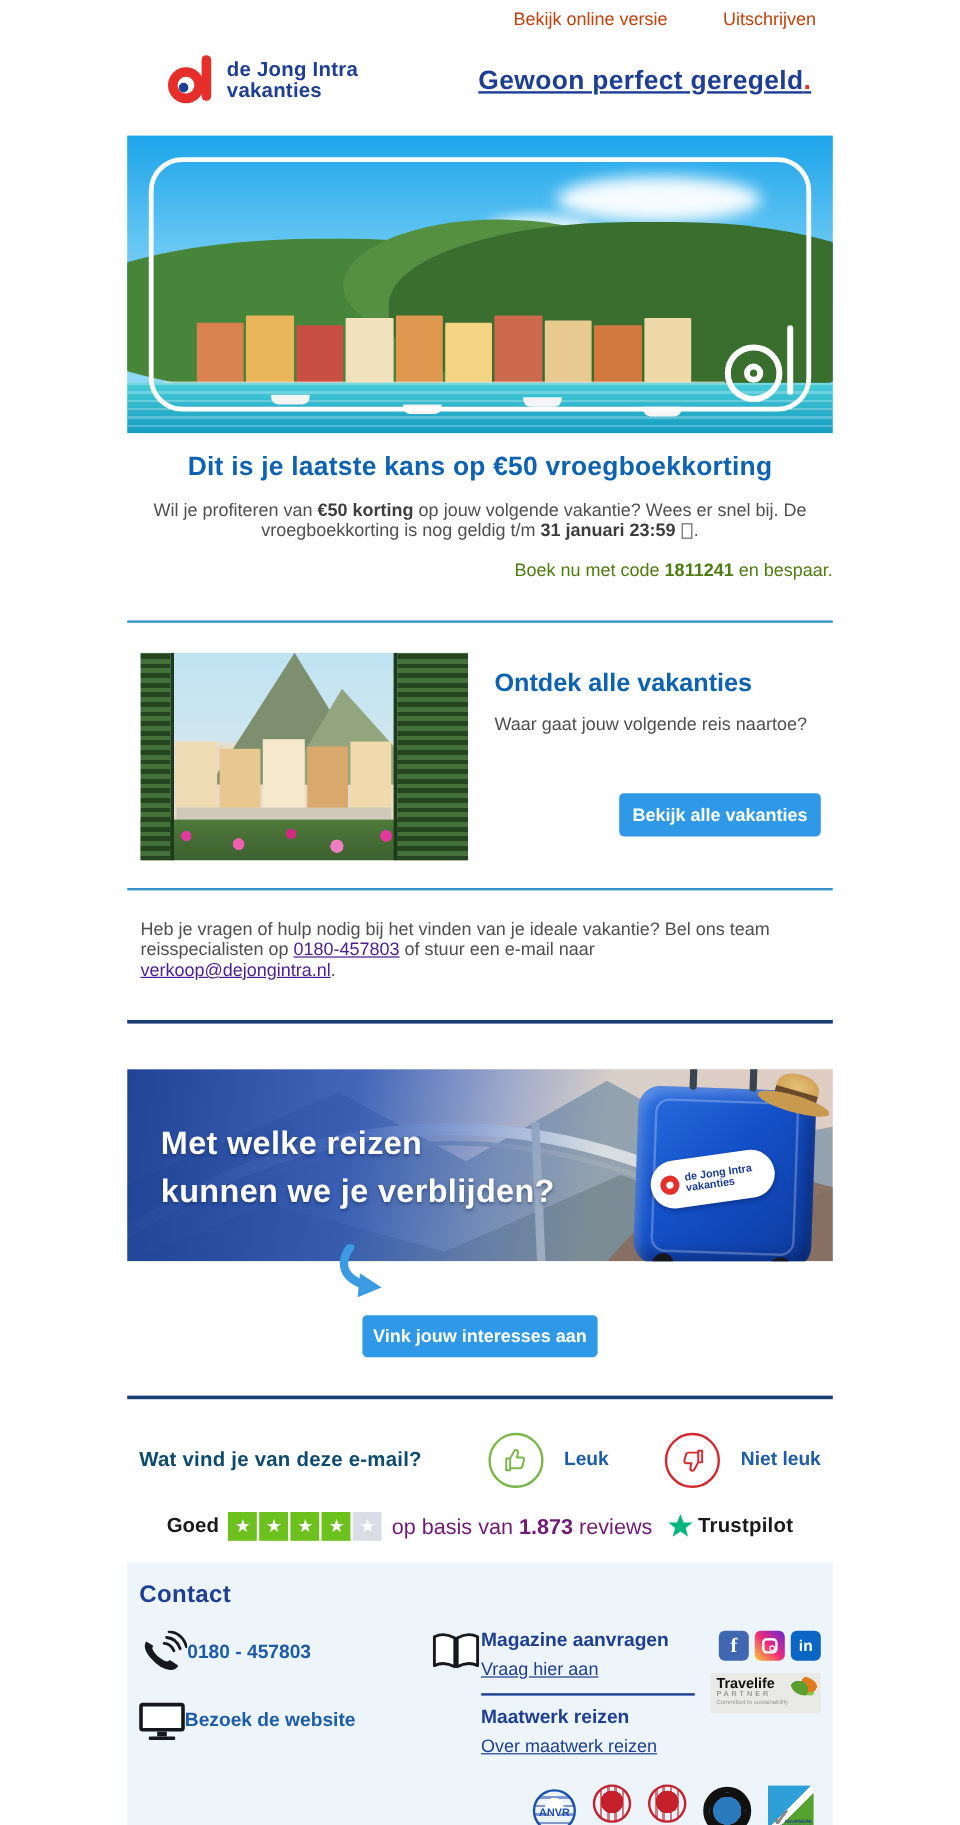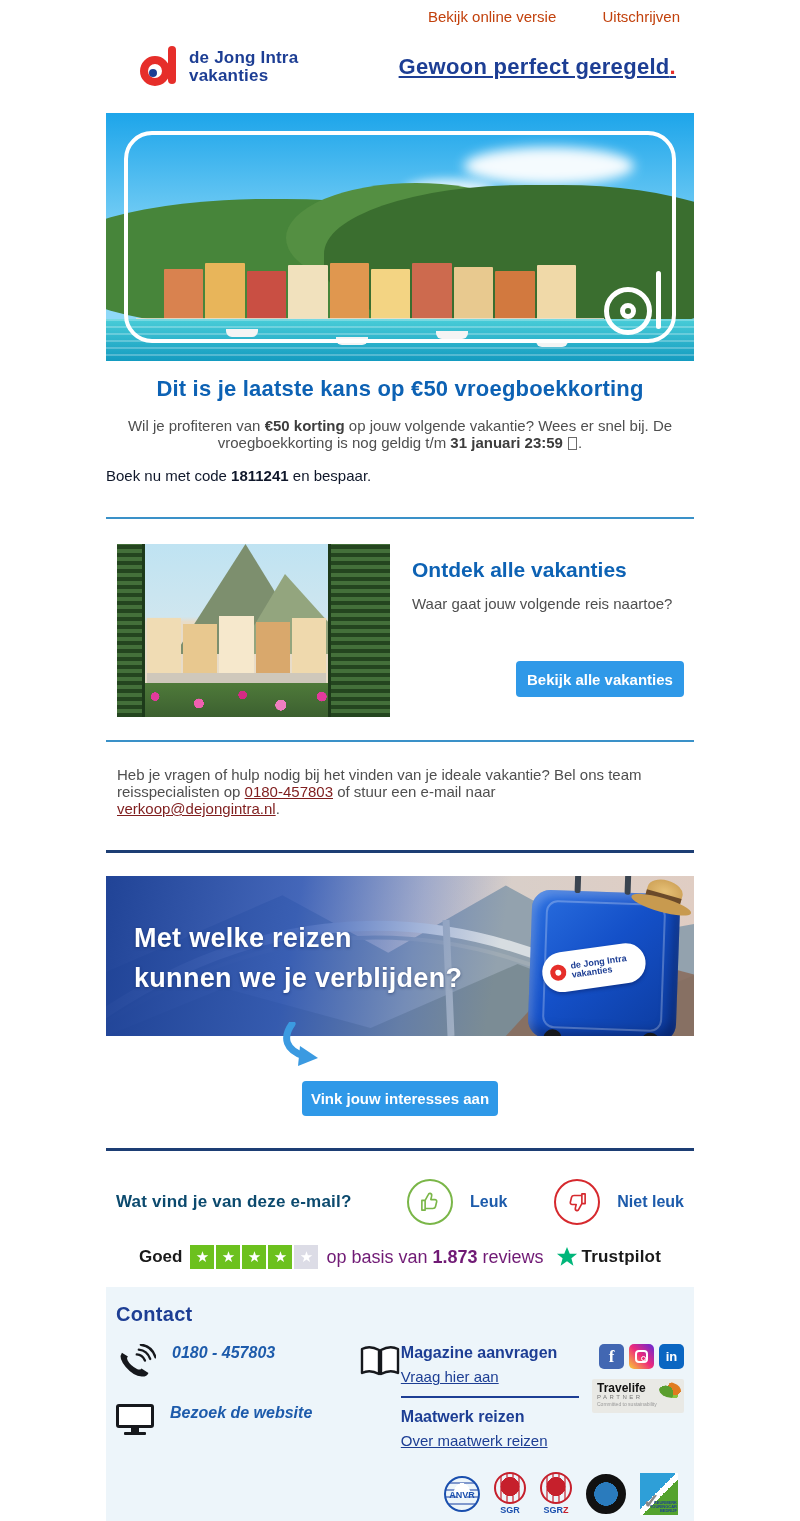--- a/index.html
+++ b/index.html
@@ -40,21 +40,21 @@
   .frame { position:absolute; inset:18px; border:4px solid #fff; border-radius:28px; }
   .dmark { position:absolute; right:24px; bottom:18px; width:70px; height:72px; }
   .dmark .c1 { position:absolute; left:4px; bottom:8px; width:48px; height:48px; border:5px solid #fff; border-radius:50%; }
   .dmark .c2 { position:absolute; left:20px; bottom:24px; width:16px; height:16px; border:5px solid #fff; border-radius:50%; }
   .dmark .asc { position:absolute; right:9px; top:0; width:5px; height:58px; background:#fff; border-radius:3px; }
 
   
   .offer-title { margin-top:15px; text-align:center; color:#0d62b4; font-size:22px; font-weight:bold; letter-spacing:.2px; }
   .offer-p { margin:15px auto 0; width:560px; text-align:center; color:#4f4f4f; font-size:15px; line-height:17px; }
   .offer-p b, .help b { color:#3d3d3d; }
-  .code-line { margin-top:16px; text-align:left; color:#0f172a; font-size:15px; }
+  .code-line { margin-top:16px; text-align:right; color:#4d7c0f; font-size:15px; }
   .tofu { display:inline-block; width:9px; height:13px; border:1px solid #6a6a6a; vertical-align:-2px; margin:0 1px; }
 
   .div-light { border:none; border-top:2px solid #3a91c8; margin-top:33px; }
   .div-dark  { border:none; border-top:3px solid #1d3e74; }
 
   
   .discover { margin-top:25px; display:flex; padding:0 10px 0 11px; }
   .amalfi { position:relative; width:273px; height:173px; overflow:hidden; flex:none;
             background:linear-gradient(#bfe3f2 0%, #cfe6ef 42%, #e8dcc8 45%); }
   .am-mtn { position:absolute; left:46px; top:0; width:150px; height:110px; background:#7d8f6e;
@@ -79,25 +79,25 @@
   .disc-right { flex:1; position:relative; padding:14px 0 0 22px; }
   .disc-title { color:#0d62b4; font-size:21px; font-weight:bold; }
   .disc-sub { margin-top:13px; color:#4f4f4f; font-size:15px; }
   .btn { display:flex; align-items:center; justify-content:center; background:#2f99e8; color:#fff;
          font-weight:bold; font-size:15px; border:none; border-radius:4px; cursor:pointer;
          font-family:"Liberation Sans", sans-serif; }
   .disc-btn { position:absolute; right:0; bottom:20px; width:168px; height:36px; }
 
   .div2 { margin-top:23px; }
   .help { margin:24px 0 0 11px; width:540px; color:#4f4f4f; font-size:15px; line-height:17px; }
-  .help a { color:#7f1d1d; text-decoration:underline; cursor:pointer; }
+  .help a { color:#4c1d95; text-decoration:underline; cursor:pointer; }
   .div3 { margin-top:33px; }
 
   
-  .banner { position:relative; margin-top:23px; height:190px; }
+  .banner { position:relative; margin-top:38px; height:190px; }
   .banner-photo { position:absolute; left:0; right:0; top:0; height:160px; overflow:hidden;
                   background:linear-gradient(90deg, #c3ccd4 0%, #d9cfc9 70%, #e0cdc3 100%); }
   .mtn1 { position:absolute; inset:0; background:#93a2ae;
           clip-path:polygon(0 100%, 0 60%, 30% 12%, 48% 48%, 68% 6%, 85% 40%, 100% 30%, 100% 100%); }
   .mtn2 { position:absolute; inset:0; background:#76878f;
           clip-path:polygon(0 100%, 20% 70%, 45% 95%, 70% 55%, 88% 80%, 100% 62%, 100% 100%); opacity:.8; }
   .mtn3 { position:absolute; right:0; bottom:0; width:40%; height:70%; background:#8a6b5a;
           clip-path:polygon(20% 100%, 55% 20%, 100% 45%, 100% 100%); opacity:.85; }
   .banner-bridge { position:absolute; left:0; top:0; }
   .banner-overlay { position:absolute; inset:0;
@@ -143,21 +143,21 @@
   .tp-star.e { background:#dcdce6; }
   .tp-basis { color:#701a75; font-size:18px; }
   .tp-logo { display:flex; align-items:center; gap:4px; margin-left:4px; }
   .tp-logo .word { color:#191919; font-size:17px; font-weight:bold; letter-spacing:.2px; }
 
   
   .contactwrap { margin-top:18px; background:#edf5fa; padding:16px 10px 0 10px; height:268px; }
   .contact-title { color:#1d3e94; font-weight:bold; font-size:20px; letter-spacing:.3px; }
   .contact-cols { display:flex; margin-top:18px; }
   .col1 { width:252px; }
-  .c-item { display:flex; align-items:flex-start; gap:16px; margin-bottom:22px;font-style:italic; }
+  .c-item { display:flex; align-items:center; gap:0; margin-bottom:22px; }
   .c-label { color:#1d5bab; font-weight:bold; font-size:16px; cursor:pointer; }
   .monitor { width:38px; height:30px; position:relative; }
   .monitor .scr { width:38px; height:24px; border:3px solid #16181c; border-radius:3px; background:#fff; }
   .monitor .neck { width:8px; height:4px; background:#16181c; margin:0 auto; }
   .monitor .base { width:22px; height:3px; background:#16181c; margin:0 auto; border-radius:1px; }
   .col2 { width:242px; }
   .mag { display:flex; }
   .mag-title { color:#1d3e94; font-weight:bold; font-size:16px; }
   .mag-link { display:inline-block; margin-top:6px; color:#1d3e94; font-size:15px; text-decoration:underline; cursor:pointer; }
   .col2 hr { border:none; border-top:2px solid #1d3e94; margin:10px 0 10px 0; }

